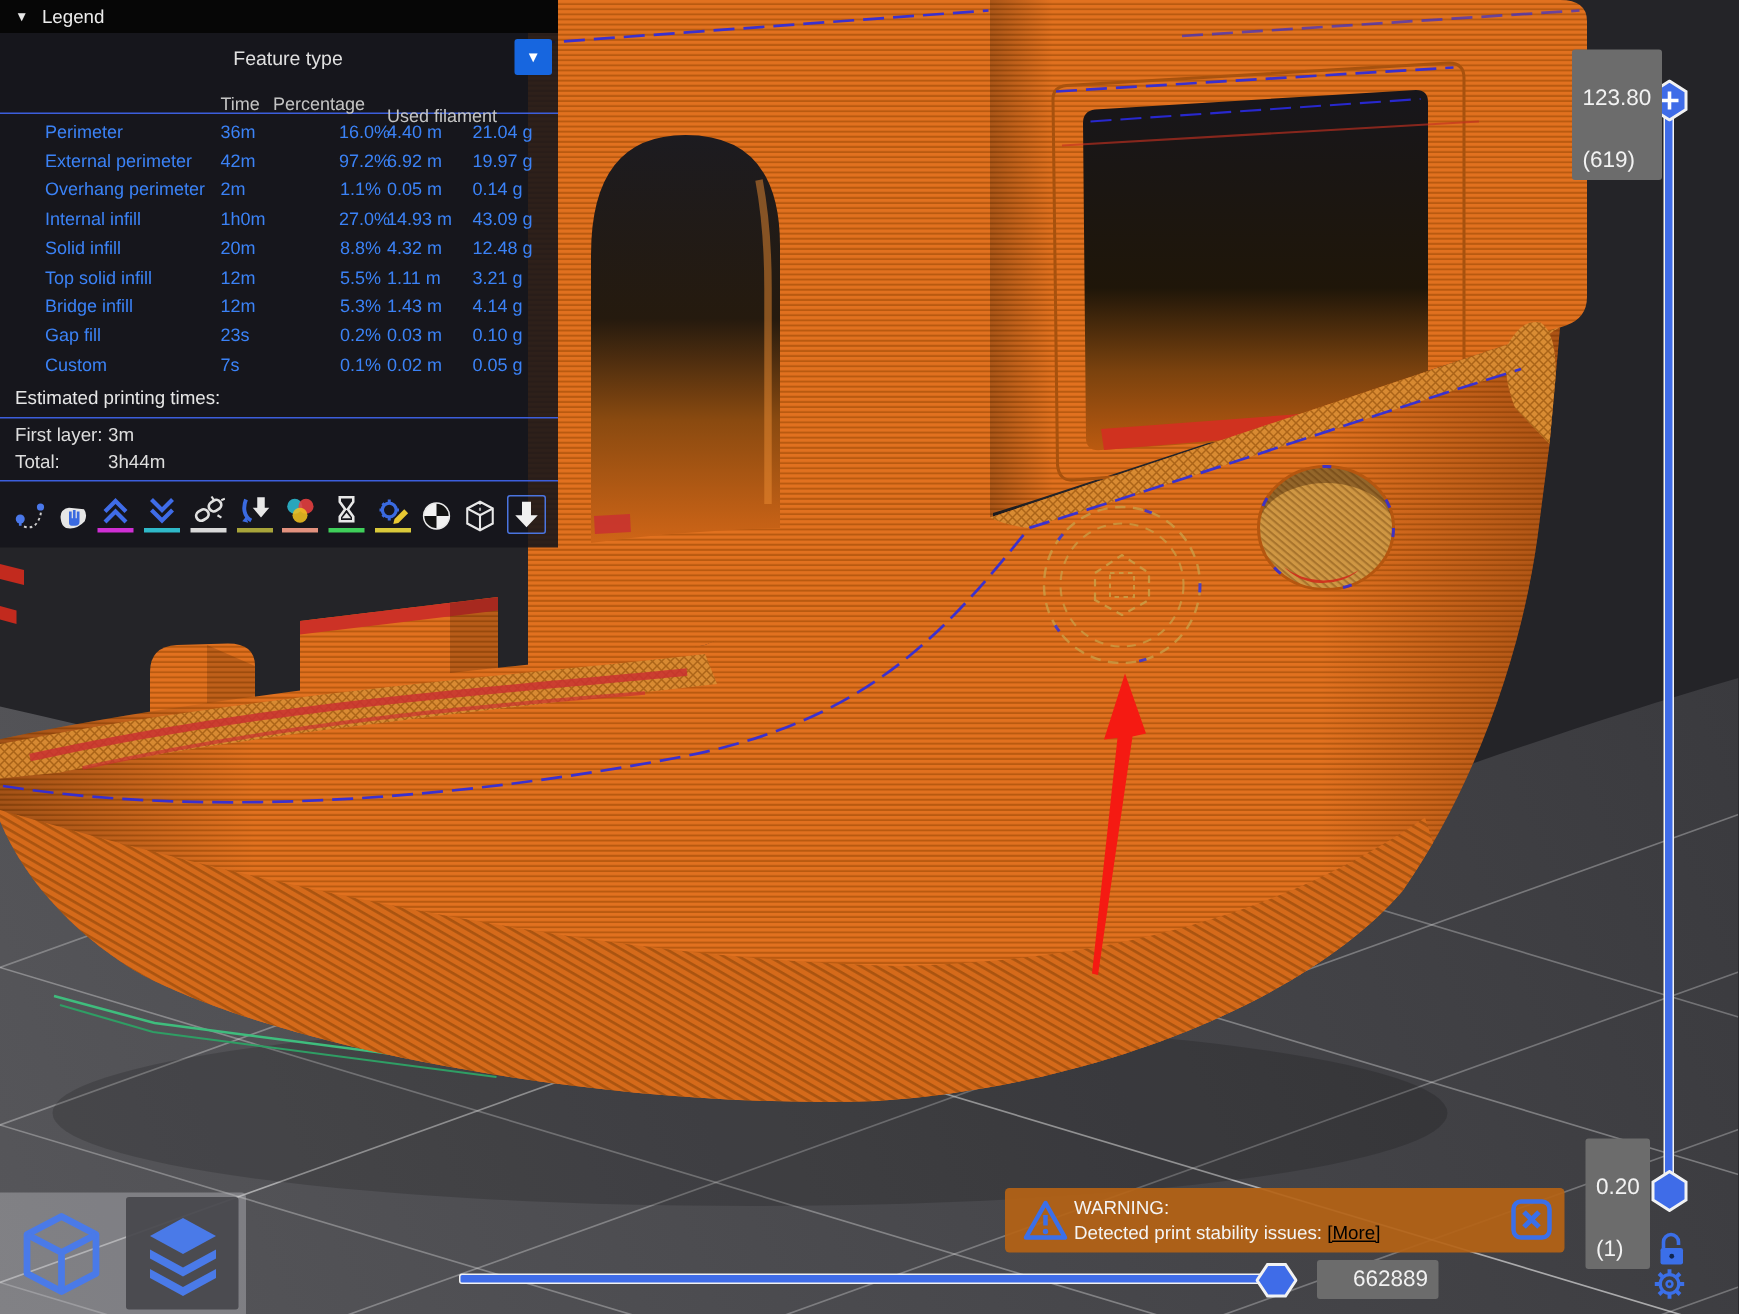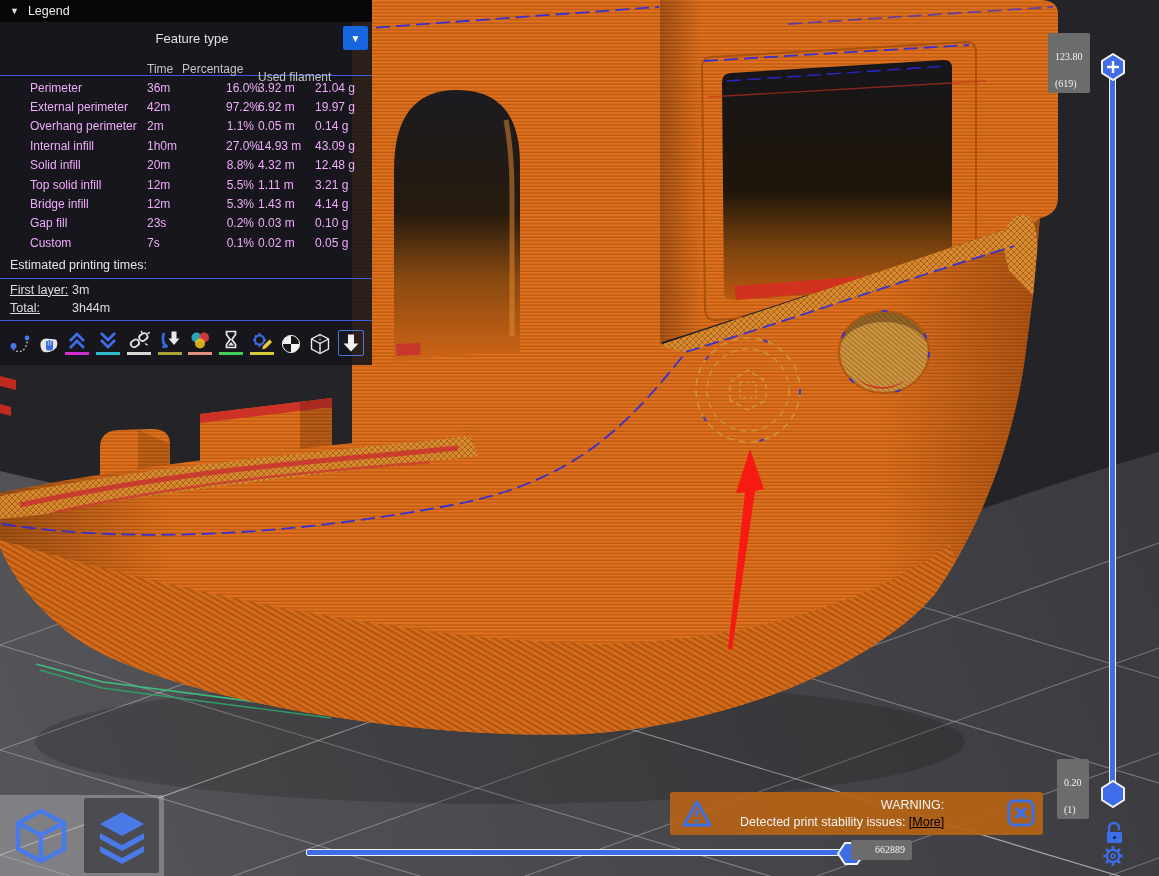--- a/index.html
+++ b/index.html
@@ -19,51 +19,51 @@
   .dd-btn{position:absolute;right:4px;top:4px;width:25px;height:24px;background:#1766df;
       border-radius:2px;display:flex;align-items:center;justify-content:center;
       color:#fff;font-size:10px;cursor:pointer;}
   .tbl-head{display:grid;grid-template-columns:20px 117px 35px 44px 32px 57px 55px;
       padding-left:10px;font-size:12px;color:#c4c4c4;height:18px;align-items:center;}
   .tbl-head .h-pct{grid-column:4 / span 2;}
   .tbl-head .h-fil{grid-column:6 / span 2;margin-top:16px;}
   .sep{border:none;border-top:1.5px solid #3c5edc;margin:3px 0 2px 0;}
   .rows{padding-left:10px;}
   .f-row{display:grid;grid-template-columns:20px 117px 35px 44px 32px 57px 55px;
-      height:19.4px;align-items:center;font-size:12px;color:#f0abfc;cursor:default;}
+      height:19.4px;align-items:center;font-size:12px;color:#3b82f6;cursor:default;}
   .f-row .sw{width:13px;height:13px;border-radius:1px;}
   .f-row .bar{height:11px;background:#4c74f2;}
   .f-row .pct{text-align:right;padding-right:4px;}
   .times-head{font-size:12.5px;color:#e6e6e6;padding:5px 0 3px 10px;}
   .time-line{display:flex;font-size:12.5px;color:#dedede;padding:2px 0 2px 10px;}
-  .time-line .tl{width:62px;text-decoration:underline;}
+  .time-line .tl{width:62px;}
   .toolbar{display:flex;justify-content:space-between;align-items:flex-end;
       padding:6px 8px 2px 8px;}
   .tb-item{display:flex;flex-direction:column;align-items:center;cursor:pointer;}
   .tb-item svg{display:block;}
   .tb-item .ul{width:24px;height:2.6px;margin-top:1.5px;}
   .tb-item.active{border:1.5px solid #4a74e0;border-radius:2px;padding:1px;margin-bottom:-1px;}
 
   
   .v-track{position:absolute;left:1109px;top:67px;width:5px;height:726px;
       background:#3f6ce8;border:1.5px solid #f2f2f2;border-radius:2px;z-index:9;cursor:pointer;}
   .hex{position:absolute;z-index:10;cursor:grab;}
-  .tip{position:absolute;background:#6c6c6c;color:#f2f2f2;font-size:10px;line-height:1.35;
-      padding:3px 7px;border-radius:2px;z-index:11;white-space:pre-line;font-family:Liberation Serif, serif;}
+  .tip{position:absolute;background:#6c6c6c;color:#f2f2f2;font-size:15px;line-height:1.35;
+      padding:3px 7px;border-radius:2px;z-index:11;white-space:pre-line;}
   .tip.single{white-space:nowrap;}
 
   
   .h-track{position:absolute;left:306px;top:849px;width:546px;height:5px;
       background:#3f6ce8;border:1.5px solid #f2f2f2;border-radius:2px;z-index:9;cursor:pointer;}
 
   
   .banner{position:absolute;left:670px;top:792px;width:373px;height:43px;
       background:rgba(181,99,21,0.92);border-radius:3px;z-index:12;
       display:flex;align-items:center;}
-  .banner .txt{font-size:12.5px;color:#f4f4f4;line-height:1.35;margin-left:26px;text-align:right;}
+  .banner .txt{font-size:12.5px;color:#f4f4f4;line-height:1.35;margin-left:2px;}
   .banner a{color:#000000;text-decoration:underline;cursor:pointer;}
   .banner .close{position:absolute;right:8px;top:7px;width:28px;height:28px;cursor:pointer;}
 
   
   .viewbar{position:absolute;left:0;top:795px;width:164px;height:81px;
       background:rgba(188,188,193,0.42);border-top-right-radius:3px;z-index:11;}
   .vbtn{position:absolute;top:3px;width:75px;height:75px;display:flex;
       align-items:center;justify-content:center;cursor:pointer;border-radius:2px;}
   .vbtn.b1{left:3px;}
   .vbtn.b2{left:84px;background:rgba(70,70,76,0.92);}
@@ -244,21 +244,21 @@
       <span class="h-fil">Used filament</span>
     </div>
     <hr class="sep">
     <div class="rows" id="featureRows">
           <div class="f-row">
             <span><span class="sw" style="background: rgb(255, 216, 69);"></span></span>
             <span>Perimeter</span>
             <span>36m</span>
             <span><span class="bar" style="width: 17.92px;"></span></span>
             <span class="pct">16.0%</span>
-            <span>3.92 m</span>
+            <span>4.40 m</span>
             <span>21.04 g</span>
           </div>
           <div class="f-row">
             <span><span class="sw" style="background: rgb(252, 124, 39);"></span></span>
             <span>External perimeter</span>
             <span>42m</span>
             <span><span class="bar" style="width: 21.168px;"></span></span>
             <span class="pct">97.2%</span>
             <span>6.92 m</span>
             <span>19.97 g</span>
@@ -488,21 +488,21 @@
         <line x1="16.7" y1="16.7" x2="19" y2="19"></line>
     <line x1="5" y1="19" x2="7.3" y2="16.7"></line>
         <line x1="16.7" y1="7.3" x2="19" y2="5"></line>
   </g>
 </svg>
 
 <div class="h-track"></div>
 <svg class="hex" style="left:837px;top:841px;" width="28" height="25">
   <polygon points="1,12.5 8,2 20,2 27,12.5 20,23 8,23" fill="#3f6ce8" stroke="#f2f2f2" stroke-width="2"></polygon>
 </svg>
-<div class="tip single" style="left:851px;top:840px;padding-left:24px;">
+<div class="tip single" style="left:878px;top:840px;padding-left:24px;">
   <span>662889</span>
 </div>
 
 <div class="banner">
   <svg width="34" height="32" style="margin-left:10px;">
     <path d="M17,4 L30,27 H4 Z" stroke="#3b6fe8" stroke-width="3" fill="none" stroke-linejoin="round"></path>
     <line x1="17" y1="12" x2="17" y2="19" stroke="#3b6fe8" stroke-width="3"></line>
     <circle cx="17" cy="23" r="1.8" fill="#3b6fe8"></circle>
   </svg>
   <div class="txt">

